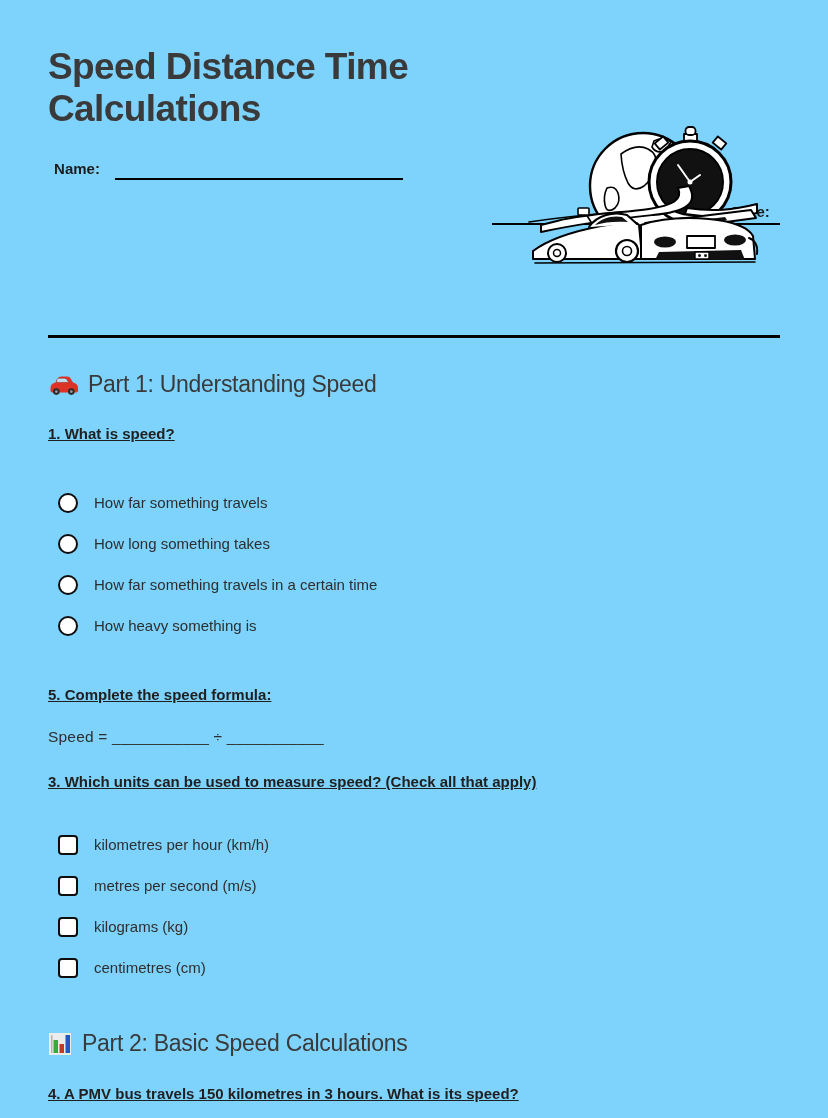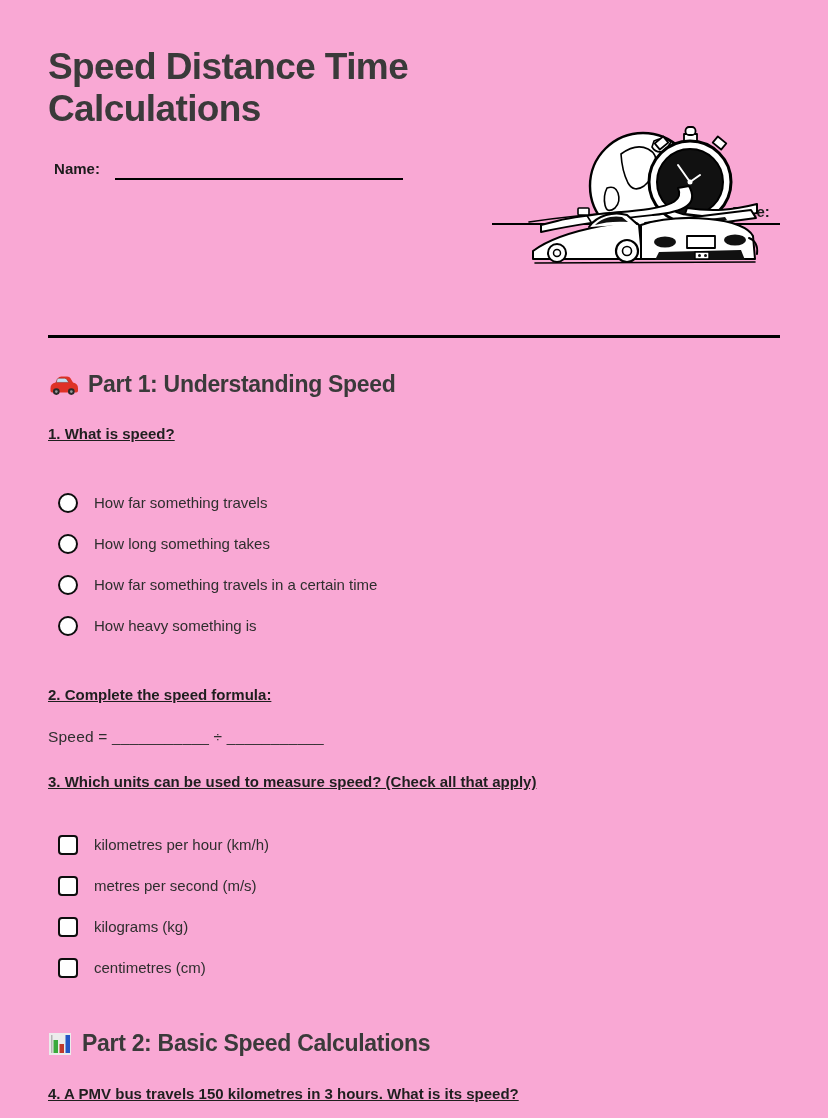--- a/index.html
+++ b/index.html
@@ -1,20 +1,20 @@
 <!DOCTYPE html>
 <html><head>
 <meta charset="utf-8">
 <style>
   * { margin:0; padding:0; box-sizing:border-box; }
   html,body { background:#ffffff; }
   .page {
     position:relative;
     width:828px; height:1118px;
-    background:#f9a8d4;
+    background:#7dd3fc;
     padding:46px 48px 0 48px;
     font-family:"Liberation Sans", sans-serif;
     color:#2e2e2e;
     overflow:hidden;
   }
   h1.title {
     width:480px;
     font-size:37px;
     line-height:1.14;
     font-weight:700;
@@ -26,21 +26,21 @@
   .field-label { font-size:15px; font-weight:700; color:#1c1c1c; width:58px; line-height:22px; }
   .field-line {
     display:inline-block; width:288px; height:22px;
     border-bottom:2px solid #000; margin-left:9px;
   }
   .illustration { position:absolute; left:527px; top:124px; width:232px; height:142px; }
   hr.divider { border:none; border-top:3px solid #000; margin-top:110px; }
   h2.section {
     display:flex; align-items:center; gap:10px;
     margin-top:33px;
-    font-size:23px; font-weight:700; color:#3a3a3a;
+    font-size:23px; font-weight:400; color:#3a3a3a;
     letter-spacing:-0.3px;
   }
   .emoji-icon { display:inline-flex; align-items:center; }
   p.question { margin-top:27px; font-size:15px; font-weight:700; color:#1f1f1f;text-decoration:underline; }
   .option-group { margin-top:50px; }
   .option-group.checks { margin-top:44px; }
   .option-row { display:flex; align-items:center; height:21px; }
   .option-row + .option-row { margin-top:20px; }
   .radio {
     width:20px; height:20px; flex:0 0 20px;
@@ -167,21 +167,21 @@
     <div class="option-row">
       <span class="radio"></span>
       <span class="option-label">How far something travels in a certain time</span>
     </div>
     <div class="option-row">
       <span class="radio"></span>
       <span class="option-label">How heavy something is</span>
     </div>
   </div>
 
-  <p class="question q2">2. Complete the speed formula:</p>
+  <p class="question q2">5. Complete the speed formula:</p>
   <p class="formula">Speed = ___________ ÷ ___________</p>
 
   <p class="question">3. Which units can be used to measure speed? (Check all that apply)</p>
 
   <div class="option-group checks">
     <div class="option-row">
       <span class="checkbox"></span>
       <span class="option-label">kilometres per hour (km/h)</span>
     </div>
     <div class="option-row">

